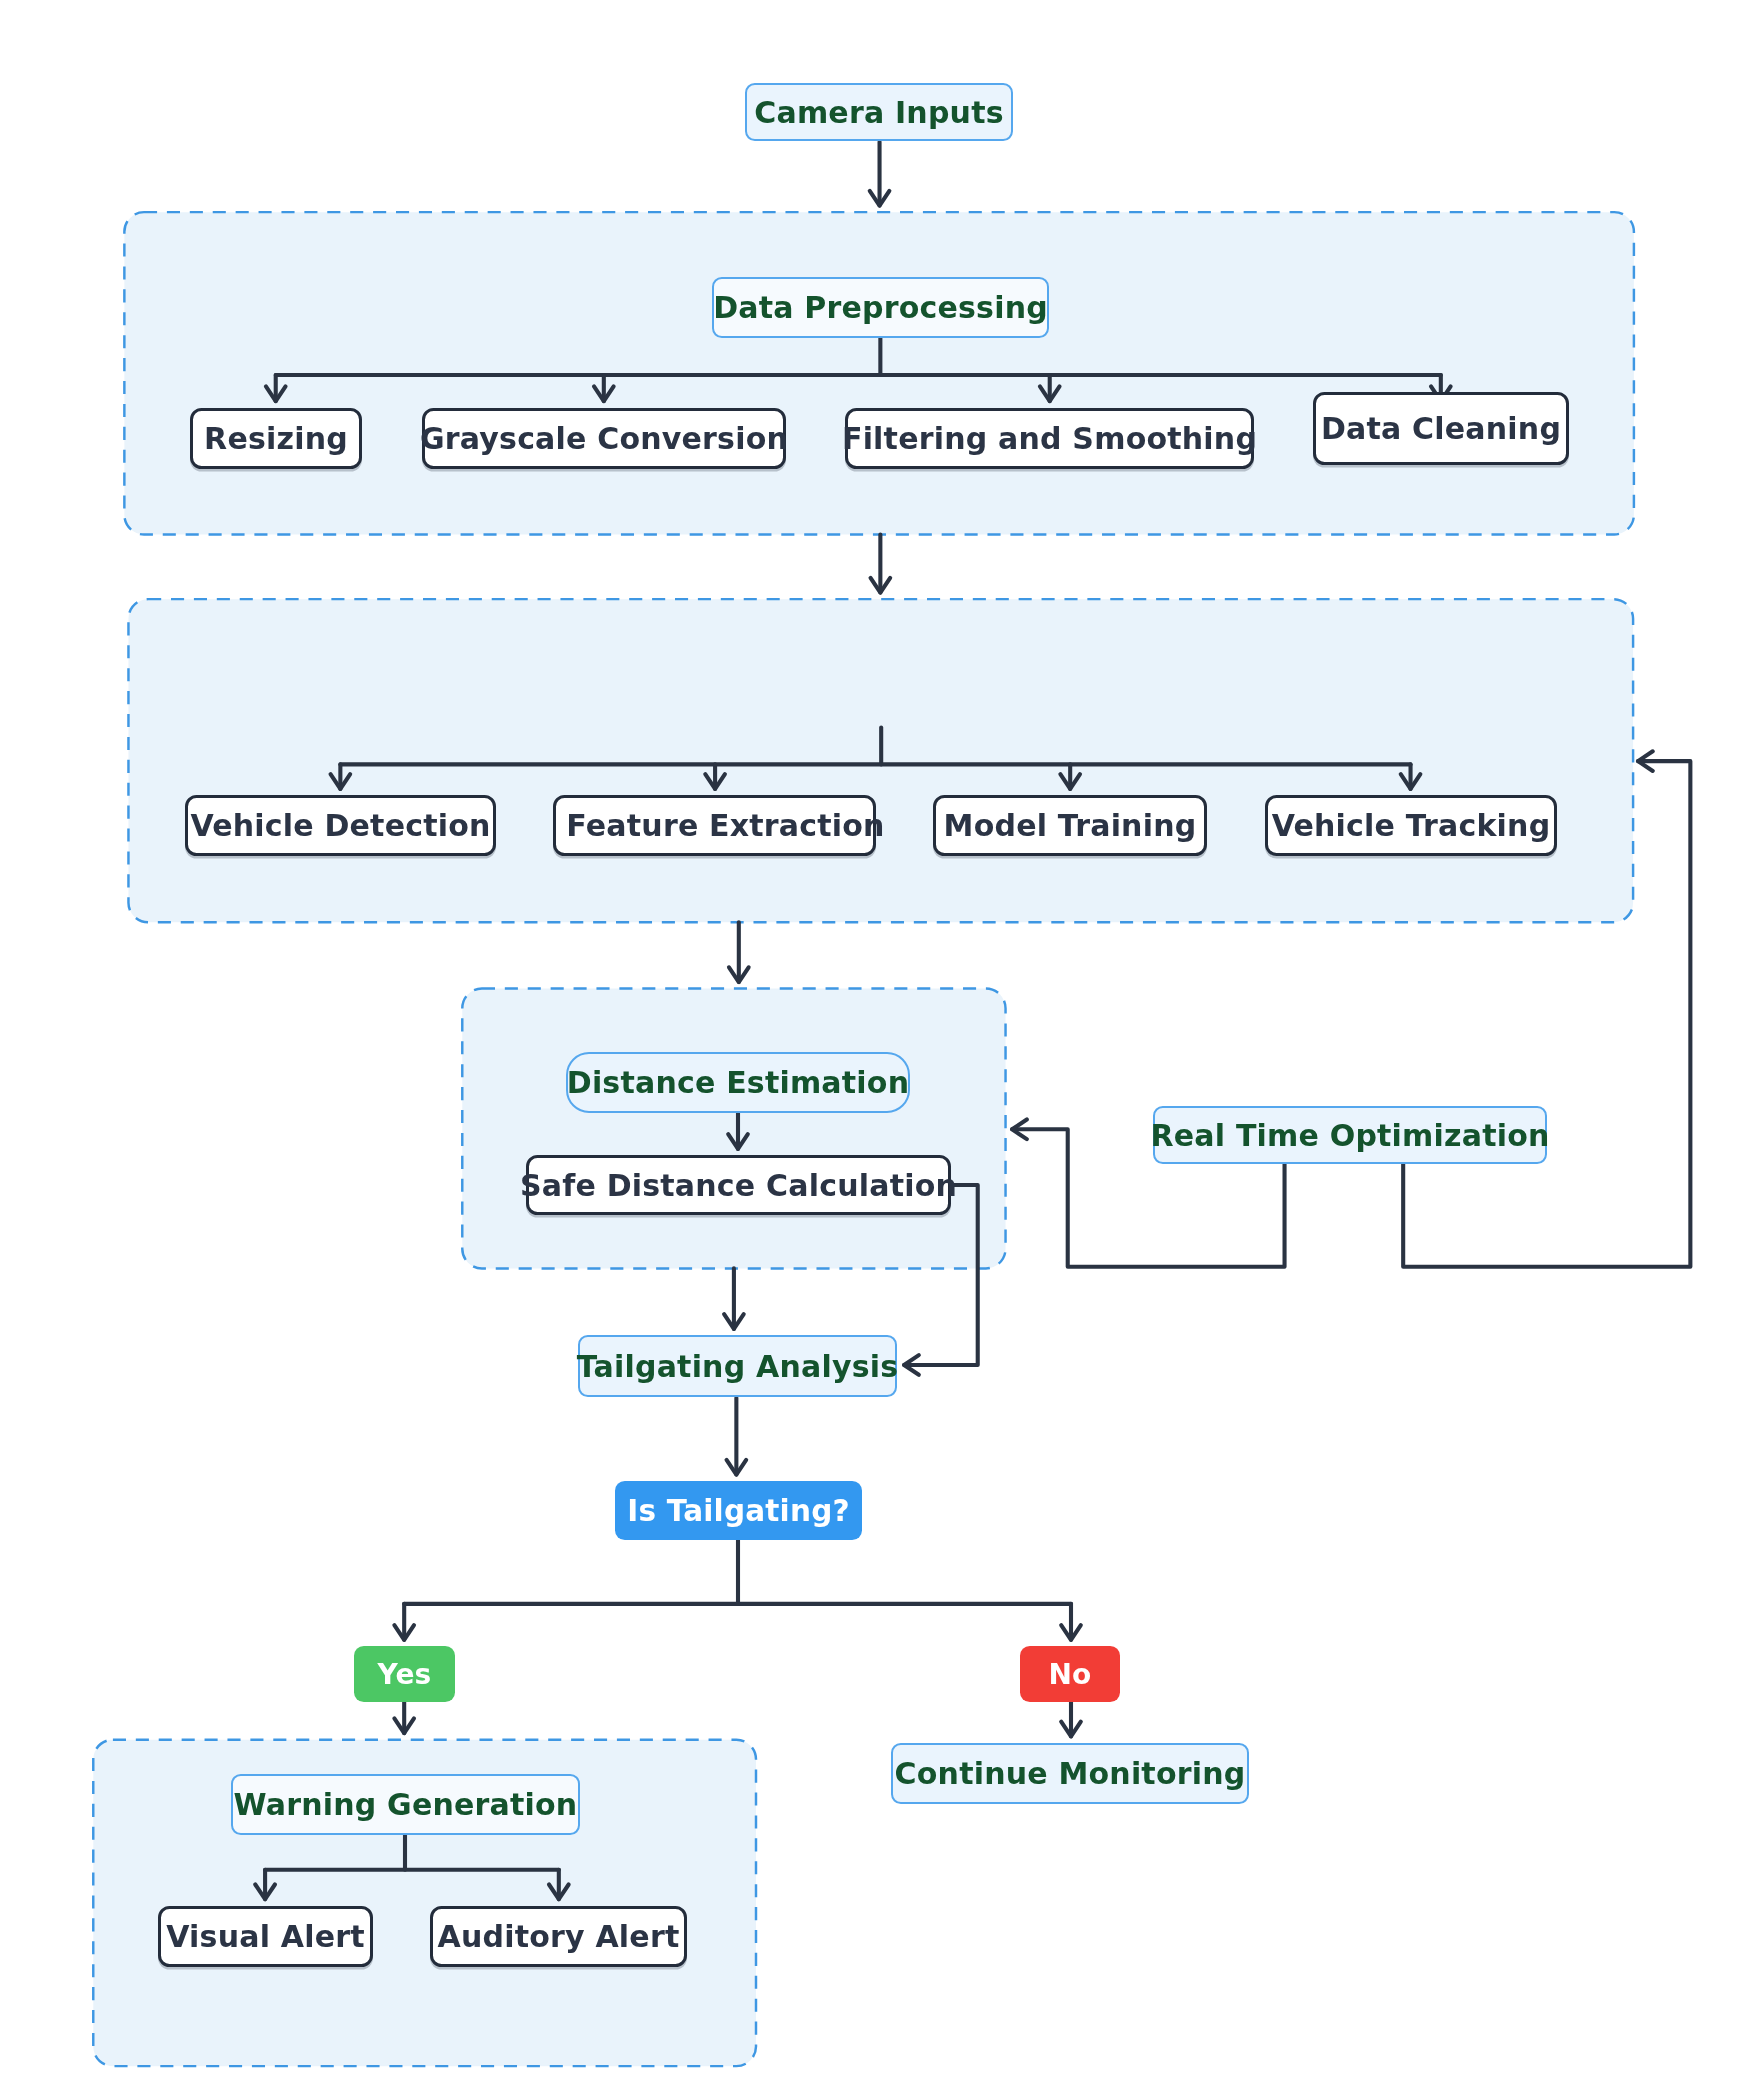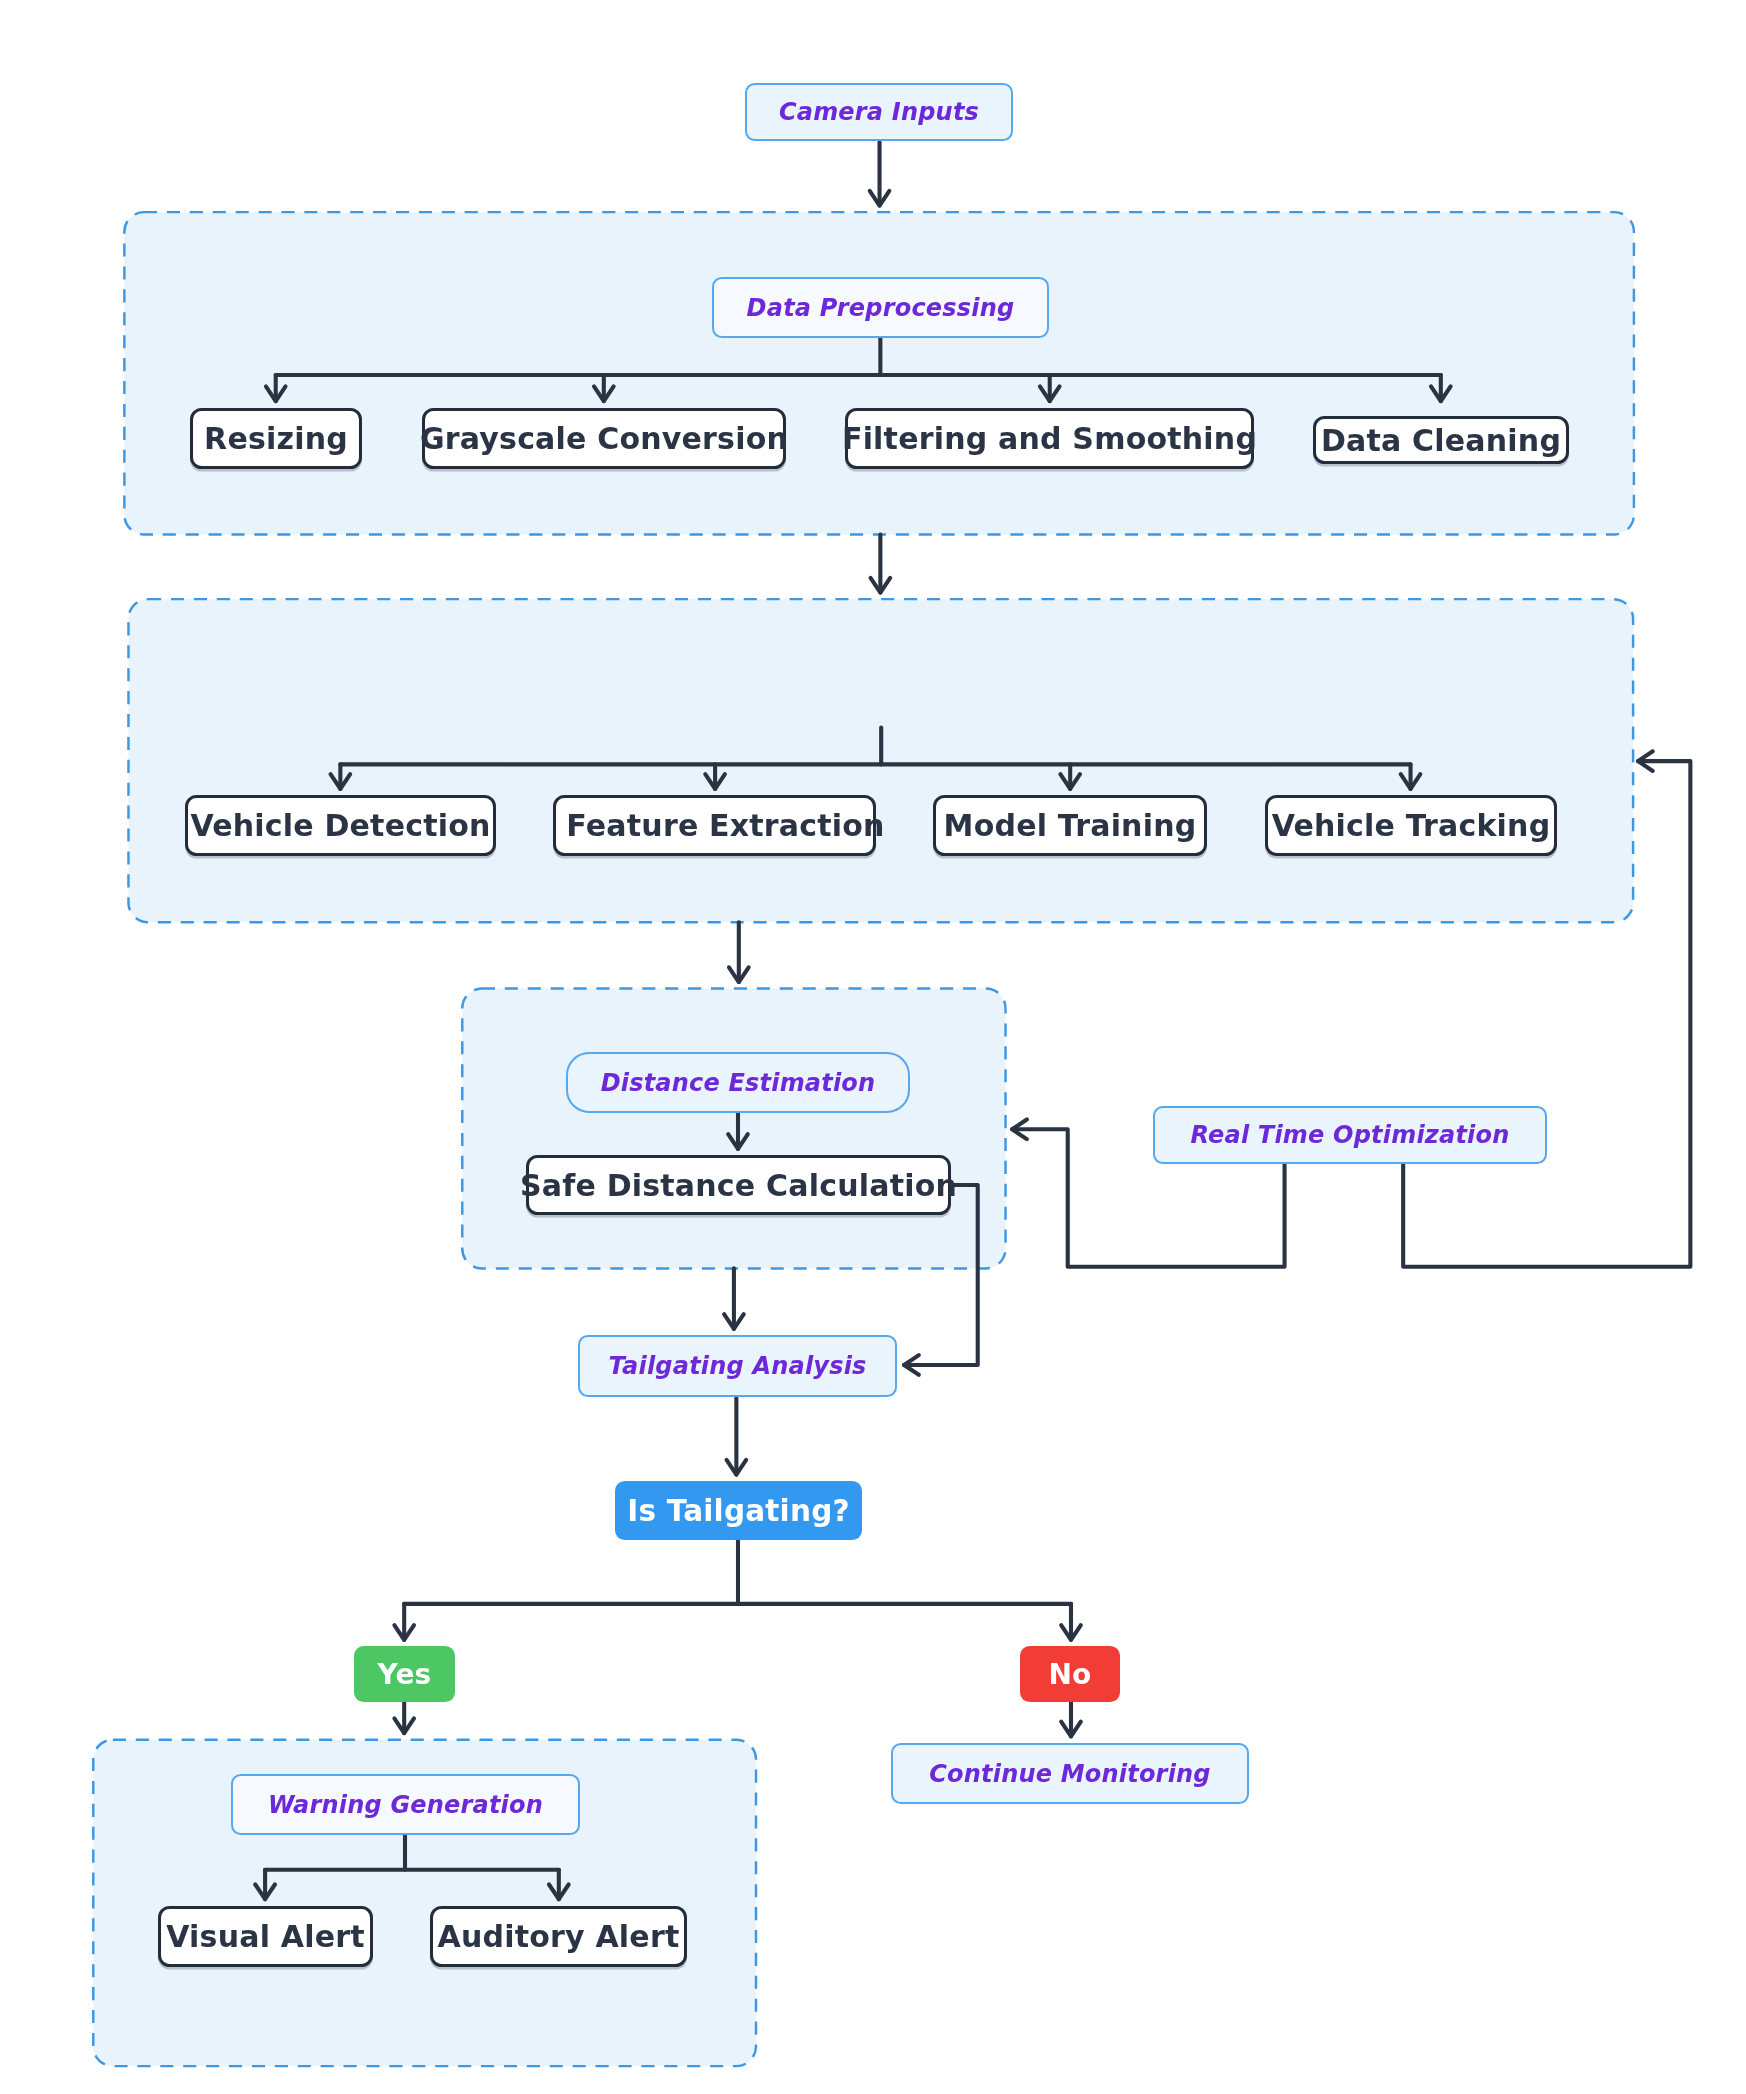--- a/index.html
+++ b/index.html
@@ -35,23 +35,22 @@
     justify-content: center;
     text-align: center;
     font-weight: 700;
     letter-spacing: 0.2px;
     white-space: nowrap;
   }
   .blue-box {
     background: #f6fafe;
     border: 2.5px solid #55a7ee;
     border-radius: 9.8px;
-    color: #6d28d9;
-    font-size: 24px;
-    font-style: italic;
+    color: #14532d;
+    font-size: 30px;
   }
   .blue-box.tint { background: #eaf4fd; }
   .leaf {
     background: #ffffff;
     border: 3.3px solid #232c3b;
     border-radius: 11.5px;
     color: #2b3445;
     font-size: 30px;
     box-shadow: 0 2.5px 0 rgba(35, 44, 59, 0.25);
   }
@@ -133,21 +132,21 @@
     <path class="edge" d="M1309 2080 V2122" marker-end="url(#arw)"></path>
   </svg>
 
   <div class="node blue-box tint" style="left:745px;  top:83px;  width:268px; height:58px;">Camera Inputs</div>
 
   <div class="node blue-box" style="left:712px;  top:277px;  width:337px; height:61px;">Data Preprocessing</div>
 
   <div class="node leaf" style="left:190px;  top:408px;  width:172px; height:61px;">Resizing</div>
   <div class="node leaf" style="left:422px;  top:408px;  width:364px; height:61px;">Grayscale Conversion</div>
   <div class="node leaf" style="left:845px; top:408px;  width:409px; height:61px;">Filtering and Smoothing</div>
-  <div class="node leaf" style="left:1313px; top:416px;  width:256px; height:48px;">Data Cleaning</div>
+  <div class="node leaf" style="left:1313px; top:392px;  width:256px; height:73px;">Data Cleaning</div>
 
 
   <div class="node leaf" style="left:185px;  top:795px;  width:311px; height:61px;">Vehicle Detection</div>
   <div class="node leaf" style="left:553px;  top:795px;  width:323px; height:61px;padding-left:22px;">Feature Extraction</div>
   <div class="node leaf" style="left:933px; top:795px;  width:274px; height:61px;">Model Training</div>
   <div class="node leaf" style="left:1265px; top:795px;  width:292px; height:61px;">Vehicle Tracking</div>
 
   <div class="node blue-box tint" style="left:566px;  top:1052px; width:344px; height:61px;border-radius:23px;">Distance Estimation</div>
   <div class="node leaf" style="left:526px;  top:1155px; width:425px; height:60px;">Safe Distance Calculation</div>
 

